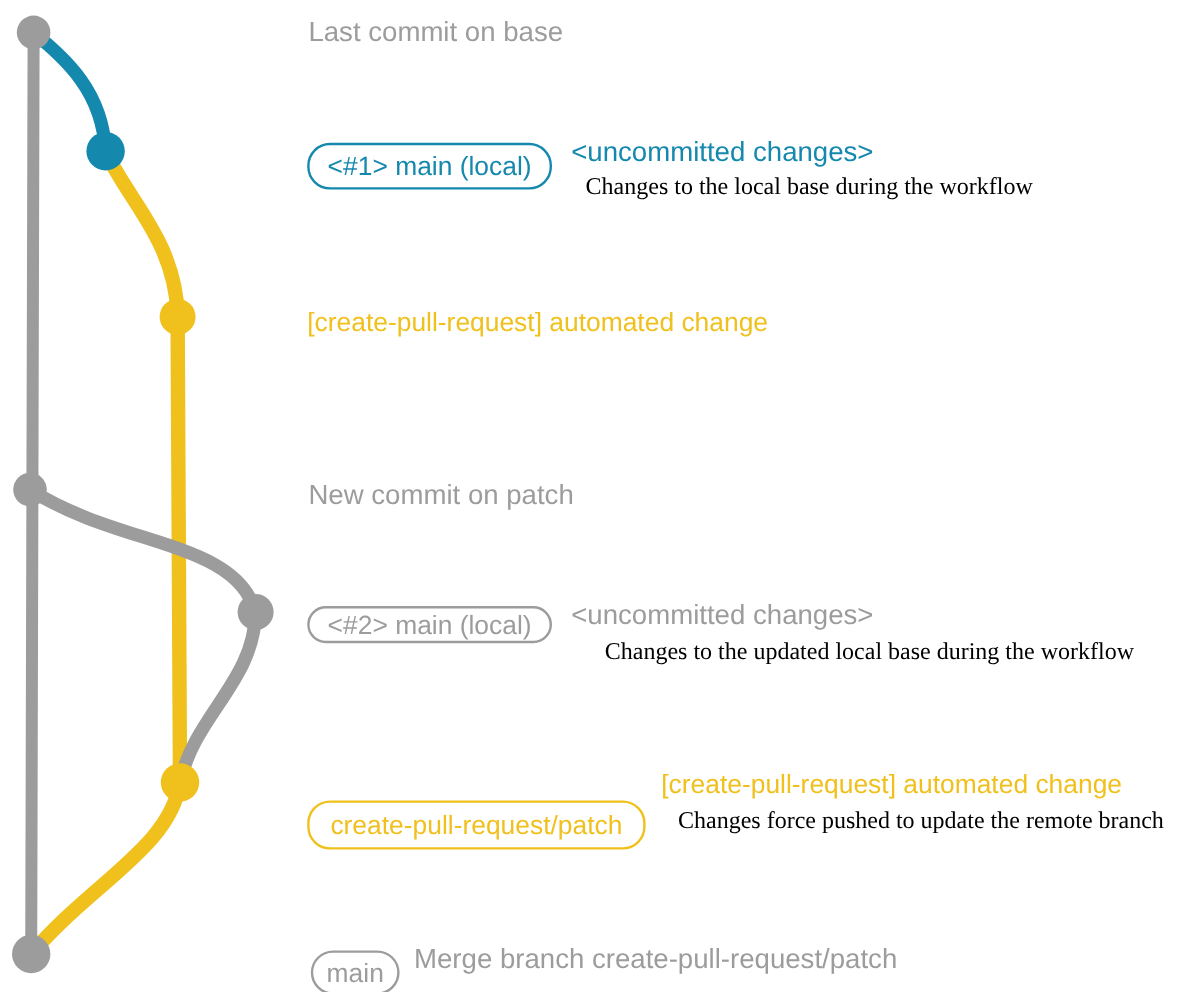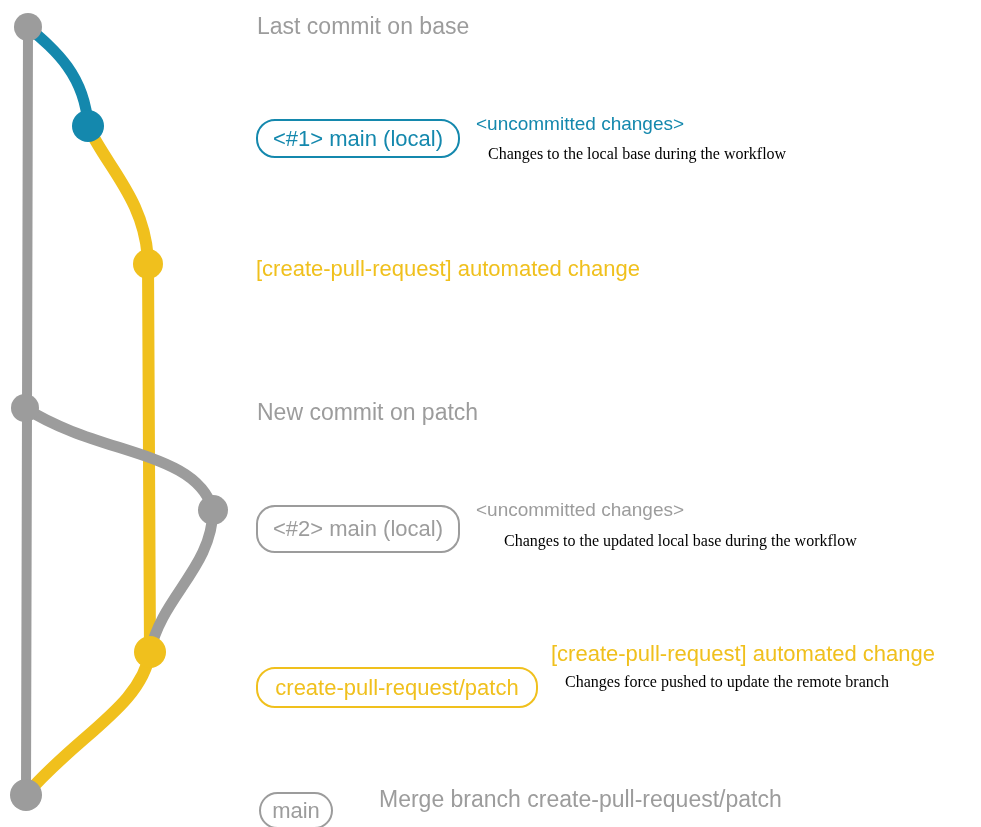--- a/index.html
+++ b/index.html
@@ -15,26 +15,26 @@
   .node-gray   { fill:var(--gray); }
   .node-teal   { fill:var(--teal); }
   .node-yellow { fill:var(--yellow); }
 
   .c-gray   { color:var(--gray); }
   .c-teal   { color:var(--teal); }
   .c-yellow { color:var(--yellow); }
 
   .abs { position:absolute; white-space:nowrap; }
   .heading { font-size:23px; color:var(--gray); }
-  .status  { font-size:19px;text-align:center; }
+  .status  { font-size:23px;text-align:center; }
   .msg     { font-size:22px; }
-  .msg-lg  { font-size:23px;margin-left:34px; }
+  .msg-lg  { font-size:23px; }
   .desc {
     font-family:"Liberation Serif", serif;
-    font-size:16px; color:var(--text);
+    font-size:20px; color:var(--text);
   }
   .pill {
     position:absolute; box-sizing:border-box;
     border:2px solid; border-radius:19px;
     display:flex; align-items:center; justify-content:center;
     font-size:22px; white-space:nowrap;margin-top:12px;
   }
   .pill-teal   { border-color:var(--teal);   color:var(--teal); }
   .pill-gray   { border-color:var(--gray);   color:var(--gray); }
   .pill-yellow { border-color:var(--yellow); color:var(--yellow); }
@@ -64,21 +64,21 @@
   <div class="abs heading" style="left:257px; top:13px;">Last commit on base</div>
 
   <div class="pill pill-teal" style="left:256px; top:107px; width:204px; height:39px;">&lt;#1&gt; main (local)</div>
   <div class="abs status c-teal" style="left:476px; top:113px;">&lt;uncommitted changes&gt;</div>
   <div class="abs desc" style="left:488px; top:145px;">Changes to the local base during the workflow</div>
 
   <div class="abs msg c-yellow" style="left:256px; top:256px;">[create-pull-request] automated change</div>
 
   <div class="abs heading" style="left:257px; top:399px;">New commit on patch</div>
 
-  <div class="pill pill-gray" style="left:256px; top:493px; width:204px; height:48px;">&lt;#2&gt; main (local)</div>
+  <div class="pill pill-gray" style="left:256px; top:493px; width:204px; height:31px;">&lt;#2&gt; main (local)</div>
   <div class="abs status c-gray" style="left:476px; top:499px;">&lt;uncommitted changes&gt;</div>
   <div class="abs desc" style="left:504px; top:532px;">Changes to the updated local base during the workflow</div>
 
   <div class="pill pill-yellow" style="left:256px; top:655px; width:282px; height:41px;">create-pull-request/patch</div>
   <div class="abs msg c-yellow" style="left:551px; top:641px;">[create-pull-request] automated change</div>
   <div class="abs desc" style="left:565px; top:673px;">Changes force pushed to update the remote branch</div>
 
   <div class="pill pill-gray" style="left:259px; top:780px; width:74px; height:37px;">main</div>
   <div class="abs msg-lg c-gray" style="left:345px; top:786px;">Merge branch create-pull-request/patch</div>
 

